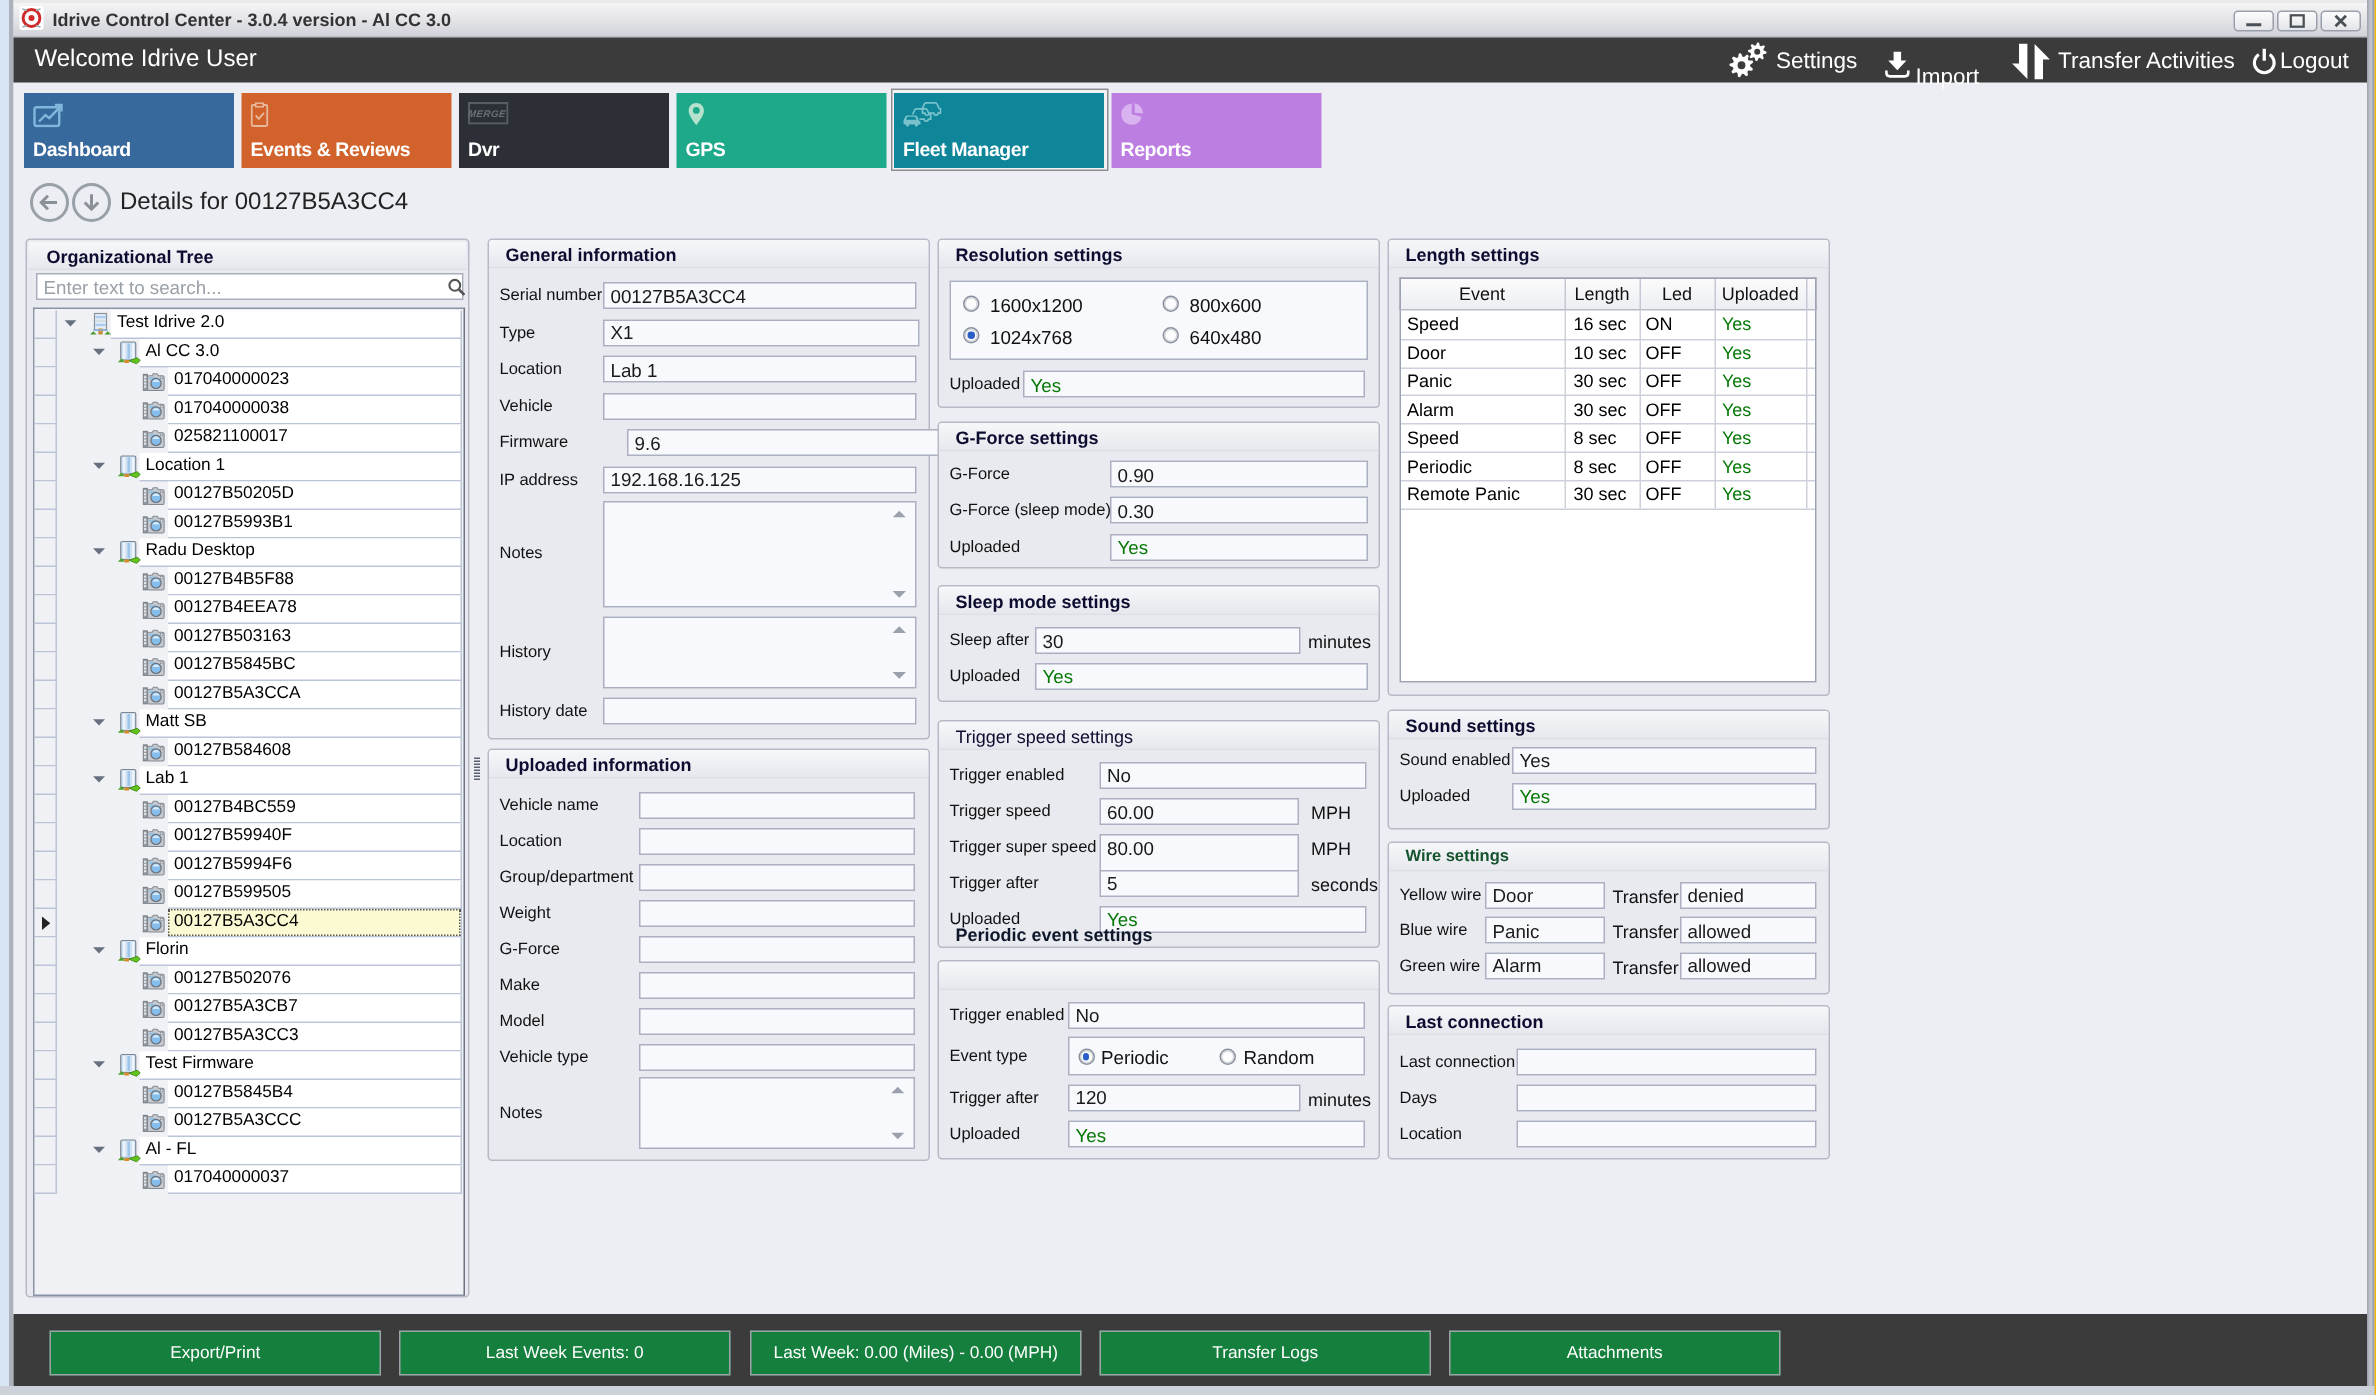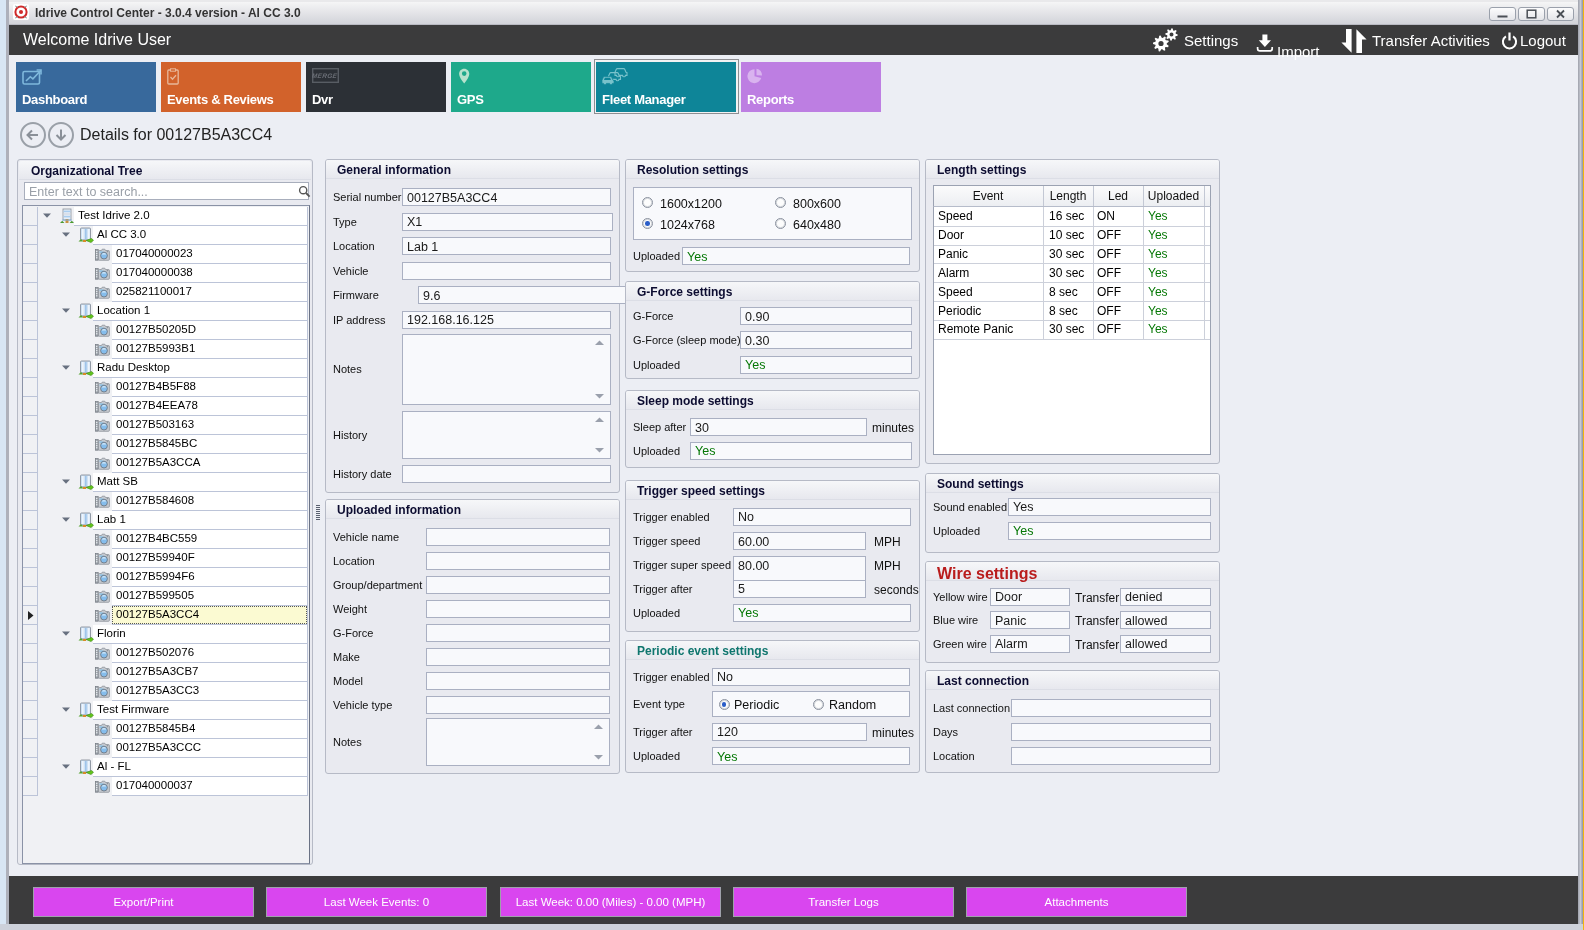--- a/index.html
+++ b/index.html
@@ -14,21 +14,21 @@
 .inp{position:absolute;background:#f8f9fc;border:1px solid #aab0c2;font-size:12.5px;color:#1a1a1a;
  padding:1.5px 0 0 4px;white-space:nowrap;overflow:hidden;}
 .green{color:#067806;}
 .radio{position:absolute;width:11px;height:11px;border-radius:50%;background:#fdfdfd;border:1px solid #8a919e;box-shadow:inset 0 0 0 1px #d4d7dc;}
 .radio.sel:after{content:"";position:absolute;left:2.2px;top:2.2px;width:4.6px;height:4.6px;border-radius:50%;background:#2a5dc8;}
 .rlbl{position:absolute;font-size:12.5px;color:#111;white-space:nowrap;}
 .cell{position:absolute;background:#fff;border-right:1px solid #bcc4d8;border-bottom:1px solid #bcc4d8;}
 .trtext{position:absolute;font-size:11.5px;color:#000;white-space:nowrap;}
 .tablbl{position:absolute;left:6px;bottom:5px;color:#fff;font-weight:bold;font-size:13px;letter-spacing:-0.3px;white-space:nowrap;}
 .winbtn{position:absolute;top:7px;width:27px;height:14px;background:linear-gradient(#fcfcfd,#e4e5e9);border:1px solid #9aa0ab;border-radius:3px;color:#3a3f46;text-align:center;font-size:9px;font-weight:bold;line-height:12px;}
-.bbtn{position:absolute;top:887px;width:221px;height:30px;background:#d946ef;border:1px solid #9fa1ab;color:#fff;font-size:11.5px;text-align:center;line-height:28px;}
+.bbtn{position:absolute;top:887px;width:221px;height:30px;background:#15803d;border:1px solid #9fa1ab;color:#fff;font-size:11.5px;text-align:center;line-height:28px;}
 .hdrit{position:absolute;top:0;height:100%;display:flex;align-items:center;color:#fff;font-size:15px;}
 
 </style></head><body>
 <div class="abs" style="left:0;top:0;width:6px;height:930px;background:#d8e6f4;"></div>
 <div class="abs" style="left:6px;top:0;width:3px;height:930px;background:#aeb1bb;"></div>
 <div class="abs" style="left:1578px;top:0;width:4.5px;height:930px;background:linear-gradient(90deg,#9ea1ab,#c6c9d2,#8e93a8);"></div>
 <div class="abs" style="left:1582.5px;top:0;width:1.5px;height:930px;background:#f2b60d;"></div>
 <div class="abs" style="left:9px;top:0;width:1569px;height:2px;background:#e9e9eb;"></div>
 <div class="abs" style="left:9px;top:2px;width:1569px;height:23px;background:linear-gradient(#f5f5f6,#d2d3d9);border-bottom:1px solid #b9bac2;"></div>
 <div class="abs" style="left:13px;top:4px;width:16px;height:16px;background:#fff;border-radius:2px;">
@@ -836,37 +836,37 @@
 <div class="panel" style="left:625px;top:390px;width:295px;height:78px;"></div>
 <div class="abs" style="left:626px;top:391px;width:293px;height:19px;border-radius:2px 2px 0 0;background:linear-gradient(#f6f7f9,#e7e8ee);border-bottom:1px solid #dcdee6;"></div>
 <div class="abs" style="left:637px;top:394px;font-size:12px;font-weight:bold;color:#0c0c30;">Sleep mode settings</div>
 <div class="lbl" style="left:633px;top:421px;font-size:11px;">Sleep after</div>
 <div class="inp" style="left:690px;top:418px;width:177px;height:18px;">30</div>
 <div class="lbl" style="left:872px;top:421px;font-size:12px;">minutes</div>
 <div class="lbl" style="left:633px;top:444.5px;font-size:11px;">Uploaded</div>
 <div class="inp green" style="left:690px;top:441.5px;width:222px;height:18px;">Yes</div>
 <div class="panel" style="left:625px;top:480px;width:295px;height:152px;"></div>
 <div class="abs" style="left:626px;top:481px;width:293px;height:19px;border-radius:2px 2px 0 0;background:linear-gradient(#f6f7f9,#e7e8ee);border-bottom:1px solid #dcdee6;"></div>
-<div class="abs" style="left:637px;top:484px;font-size:12px;font-weight:bold;color:#0c0c30;">Trigger speed settings</div>
+<div class="abs" style="left:637px;top:484px;font-size:12px;font-weight:normal;color:#0c0c30;">Trigger speed settings</div>
 <div class="lbl" style="left:633px;top:510.5px;font-size:11px;">Trigger enabled</div>
 <div class="inp" style="left:733px;top:507.5px;width:178px;height:18px;">No</div>
 <div class="lbl" style="left:633px;top:535px;font-size:11px;">Trigger speed</div>
 <div class="inp" style="left:733px;top:532px;width:133px;height:18px;">60.00</div>
 <div class="lbl" style="left:874px;top:535px;font-size:12px;">MPH</div>
 <div class="lbl" style="left:633px;top:559px;font-size:11px;">Trigger super speed</div>
 <div class="inp" style="left:733px;top:556px;width:133px;height:34px;">80.00</div>
 <div class="lbl" style="left:874px;top:559px;font-size:12px;">MPH</div>
 <div class="lbl" style="left:633px;top:582.5px;font-size:11px;">Trigger after</div>
 <div class="inp" style="left:733px;top:579.5px;width:133px;height:18px;">5</div>
 <div class="lbl" style="left:874px;top:582.5px;font-size:12px;">seconds</div>
 <div class="lbl" style="left:633px;top:606.5px;font-size:11px;">Uploaded</div>
 <div class="inp green" style="left:733px;top:603.5px;width:178px;height:18px;">Yes</div>
 <div class="panel" style="left:625px;top:640px;width:295px;height:133px;"></div>
 <div class="abs" style="left:626px;top:641px;width:293px;height:19px;border-radius:2px 2px 0 0;background:linear-gradient(#f6f7f9,#e7e8ee);border-bottom:1px solid #dcdee6;"></div>
-<div class="abs" style="left:637px;top:644px;font-size:12px;font-weight:bold;color:#0f766e;">Periodic event settings</div>
+<div class="abs" style="left:637px;top:616px;font-size:12px;font-weight:bold;color:#0f172a;">Periodic event settings</div>
 <div class="lbl" style="left:633px;top:670.5px;font-size:11px;">Trigger enabled</div>
 <div class="inp" style="left:712px;top:667.5px;width:198px;height:18px;">No</div>
 <div class="lbl" style="left:633px;top:698px;font-size:11px;">Event type</div>
 <div class="abs" style="left:712px;top:691px;width:198px;height:26px;background:#f8f9fc;border:1px solid #aab0c2;"></div>
 <div class="radio sel" style="left:718.5px;top:699px;"></div>
 <div class="rlbl" style="left:734px;top:698px;">Periodic</div>
 <div class="radio" style="left:813px;top:699px;"></div>
 <div class="rlbl" style="left:829px;top:698px;">Random</div>
 <div class="lbl" style="left:633px;top:725.5px;font-size:11px;">Trigger after</div>
 <div class="inp" style="left:712px;top:722.5px;width:155px;height:18px;">120</div>
@@ -927,21 +927,21 @@
 <div class="abs" style="left:1204px;top:207px;width:1px;height:132px;background:#ccd0da;"></div>
 <div class="panel" style="left:925px;top:473px;width:295px;height:80px;"></div>
 <div class="abs" style="left:926px;top:474px;width:293px;height:19px;border-radius:2px 2px 0 0;background:linear-gradient(#f6f7f9,#e7e8ee);border-bottom:1px solid #dcdee6;"></div>
 <div class="abs" style="left:937px;top:477px;font-size:12px;font-weight:bold;color:#0c0c30;">Sound settings</div>
 <div class="lbl" style="left:933px;top:500.5px;font-size:11px;">Sound enabled</div>
 <div class="inp" style="left:1008px;top:497.5px;width:203px;height:18px;">Yes</div>
 <div class="lbl" style="left:933px;top:524.5px;font-size:11px;">Uploaded</div>
 <div class="inp green" style="left:1008px;top:521.5px;width:203px;height:18px;">Yes</div>
 <div class="panel" style="left:925px;top:561px;width:295px;height:102px;"></div>
 <div class="abs" style="left:926px;top:562px;width:293px;height:19px;border-radius:2px 2px 0 0;background:linear-gradient(#f6f7f9,#e7e8ee);border-bottom:1px solid #dcdee6;"></div>
-<div class="abs" style="left:937px;top:565px;font-size:16px;font-weight:bold;color:#b91c1c;">Wire settings</div>
+<div class="abs" style="left:937px;top:565px;font-size:11px;font-weight:bold;color:#14532d;">Wire settings</div>
 <div class="lbl" style="left:933px;top:590.5px;font-size:11px;">Yellow wire</div>
 <div class="inp" style="left:990px;top:587.5px;width:80px;height:18px;">Door</div>
 <div class="lbl" style="left:1075px;top:590.5px;font-size:12px;">Transfer</div>
 <div class="inp" style="left:1120px;top:587.5px;width:91px;height:18px;">denied</div>
 <div class="lbl" style="left:933px;top:614px;font-size:11px;">Blue wire</div>
 <div class="inp" style="left:990px;top:611px;width:80px;height:18px;">Panic</div>
 <div class="lbl" style="left:1075px;top:614px;font-size:12px;">Transfer</div>
 <div class="inp" style="left:1120px;top:611px;width:91px;height:18px;">allowed</div>
 <div class="lbl" style="left:933px;top:637.5px;font-size:11px;">Green wire</div>
 <div class="inp" style="left:990px;top:634.5px;width:80px;height:18px;">Alarm</div>

